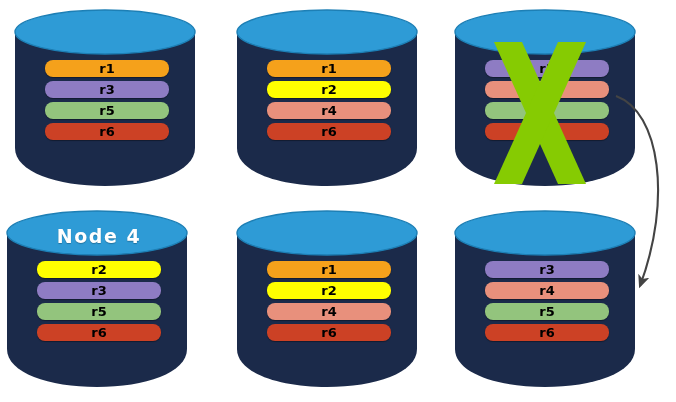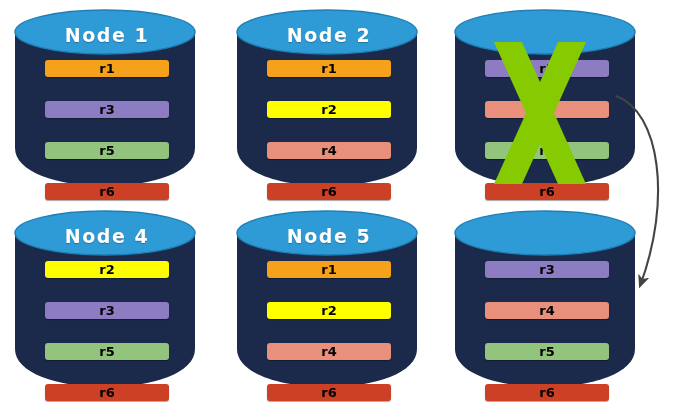--- a/index.html
+++ b/index.html
@@ -45,22 +45,22 @@
   }
   .records {
     position: absolute;
     left: 33px;
     top: 54px;
     width: 124px;
   }
   .record {
     position: relative;
     height: 17px;
-    margin-bottom: 24px;
-    border-radius: 3px;
+    margin-bottom: 4px;
+    border-radius: 8px;
     box-shadow: 0 1px 1px rgba(0,0,0,0.35);
   }
   .record .rec-label {
     position: absolute;
     left: 0;
     top: 0;
     width: 100%;
     height: 17px;
     line-height: 17px;
     text-align: center;
@@ -89,42 +89,40 @@
 <body>
 
 <div id="canvas" style="background: rgb(255, 255, 255);">
 
   <div id="nodes-layer">
       <div class="node" style="left: 12px; top: 6px;">
         <svg class="cyl-svg" viewBox="0 0 190 185">
           <path d="M 3 26 L 3 142 C 3 166, 45 180, 93 180 C 141 180, 183 166, 183 142 L 183 26 Z" fill="#1B2A4A"></path>
           <ellipse cx="93" cy="26" rx="90" ry="22" fill="#2E9BD6" stroke="#1D7FB5" stroke-width="1.4"></ellipse>
         </svg>
-        <div class="node-title">Node 1</div>
         <div class="records">
           <div class="record" style="background: rgb(245, 161, 27);">
             <span class="rec-label" style="color: rgb(0, 0, 0);">r1</span>
           </div>
           <div class="record" style="background: rgb(142, 124, 195);">
             <span class="rec-label" style="color: rgb(0, 0, 0);">r3</span>
           </div>
           <div class="record" style="background: rgb(147, 196, 125);">
             <span class="rec-label" style="color: rgb(0, 0, 0);">r5</span>
           </div>
           <div class="record" style="background: rgb(204, 65, 37);">
             <span class="rec-label" style="color: rgb(0, 0, 0);">r6</span>
           </div>
         </div>
       </div>
       <div class="node" style="left: 234px; top: 6px;">
         <svg class="cyl-svg" viewBox="0 0 190 185">
           <path d="M 3 26 L 3 142 C 3 166, 45 180, 93 180 C 141 180, 183 166, 183 142 L 183 26 Z" fill="#1B2A4A"></path>
           <ellipse cx="93" cy="26" rx="90" ry="22" fill="#2E9BD6" stroke="#1D7FB5" stroke-width="1.4"></ellipse>
         </svg>
-        <div class="node-title">Node 2</div>
         <div class="records">
           <div class="record" style="background: rgb(245, 161, 27);">
             <span class="rec-label" style="color: rgb(0, 0, 0);">r1</span>
           </div>
           <div class="record" style="background: rgb(255, 255, 0);">
             <span class="rec-label" style="color: rgb(0, 0, 0);">r2</span>
           </div>
           <div class="record" style="background: rgb(232, 144, 124);">
             <span class="rec-label" style="color: rgb(0, 0, 0);">r4</span>
           </div>
@@ -146,21 +144,21 @@
             <span class="rec-label" style="color: rgb(0, 0, 0);">r4</span>
           </div>
           <div class="record" style="background: rgb(147, 196, 125);">
             <span class="rec-label" style="color: rgb(0, 0, 0);">r5</span>
           </div>
           <div class="record" style="background: rgb(204, 65, 37);">
             <span class="rec-label" style="color: rgb(0, 0, 0);">r6</span>
           </div>
         </div>
       </div>
-      <div class="node" style="left: 12px; top: 207px;">
+      <div class="node" style="left: 4px; top: 207px;">
         <svg class="cyl-svg" viewBox="0 0 190 185">
           <path d="M 3 26 L 3 142 C 3 166, 45 180, 93 180 C 141 180, 183 166, 183 142 L 183 26 Z" fill="#1B2A4A"></path>
           <ellipse cx="93" cy="26" rx="90" ry="22" fill="#2E9BD6" stroke="#1D7FB5" stroke-width="1.4"></ellipse>
         </svg>
         <div class="node-title">Node 4</div>
         <div class="records">
           <div class="record" style="background: rgb(255, 255, 0);">
             <span class="rec-label" style="color: rgb(0, 0, 0);">r2</span>
           </div>
           <div class="record" style="background: rgb(142, 124, 195);">
@@ -172,21 +170,20 @@
           <div class="record" style="background: rgb(204, 65, 37);">
             <span class="rec-label" style="color: rgb(0, 0, 0);">r6</span>
           </div>
         </div>
       </div>
       <div class="node" style="left: 234px; top: 207px;">
         <svg class="cyl-svg" viewBox="0 0 190 185">
           <path d="M 3 26 L 3 142 C 3 166, 45 180, 93 180 C 141 180, 183 166, 183 142 L 183 26 Z" fill="#1B2A4A"></path>
           <ellipse cx="93" cy="26" rx="90" ry="22" fill="#2E9BD6" stroke="#1D7FB5" stroke-width="1.4"></ellipse>
         </svg>
-        <div class="node-title">Node 5</div>
         <div class="records">
           <div class="record" style="background: rgb(245, 161, 27);">
             <span class="rec-label" style="color: rgb(0, 0, 0);">r1</span>
           </div>
           <div class="record" style="background: rgb(255, 255, 0);">
             <span class="rec-label" style="color: rgb(0, 0, 0);">r2</span>
           </div>
           <div class="record" style="background: rgb(232, 144, 124);">
             <span class="rec-label" style="color: rgb(0, 0, 0);">r4</span>
           </div>

